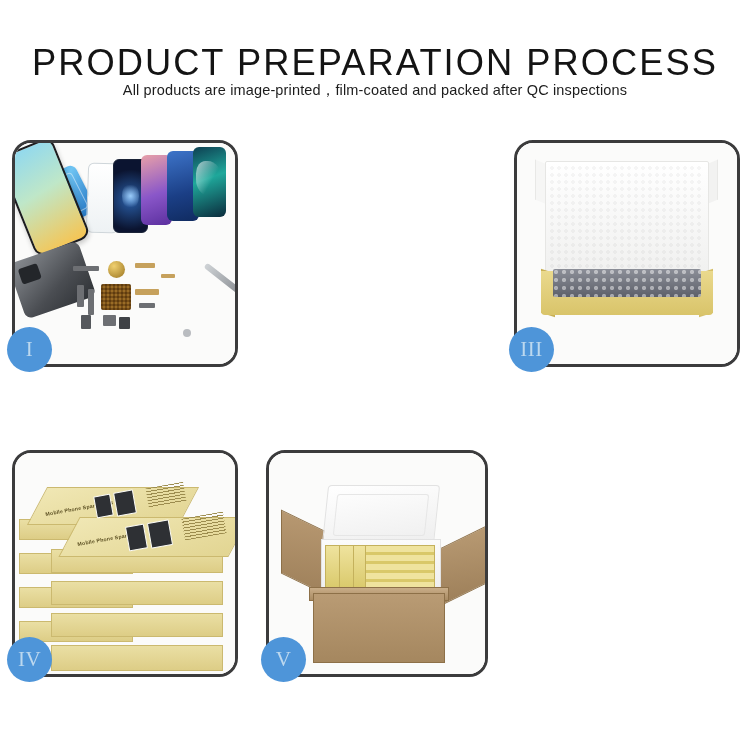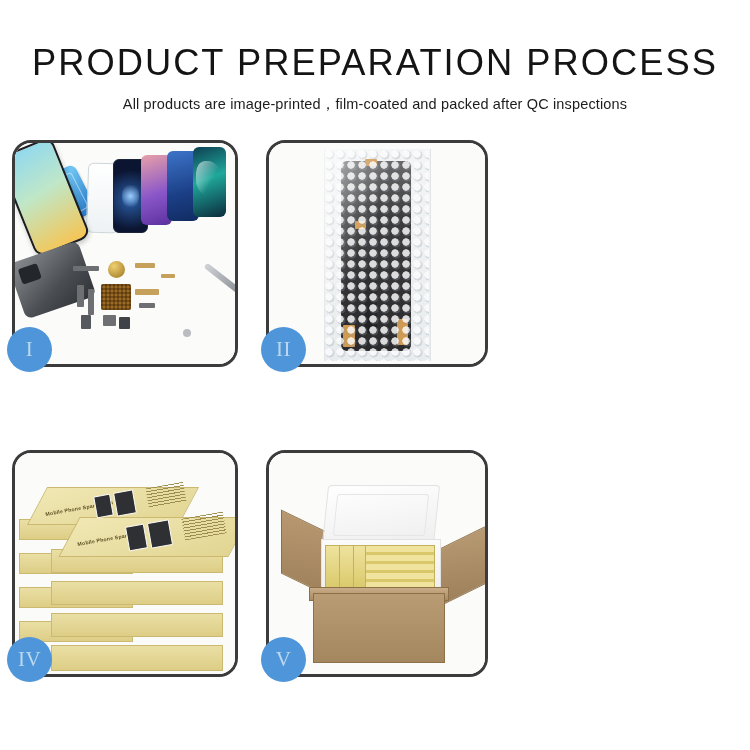--- a/index.html
+++ b/index.html
@@ -12,21 +12,21 @@
 
   
   .header{position:absolute;left:0;top:0;width:750px;text-align:center;}
   .title{
     font-size:37px;line-height:1;letter-spacing:2.1px;
     color:#141414;font-weight:400;
     margin-top:44px;white-space:nowrap;
     transform:scaleX(0.98);transform-origin:center;
   }
   .subtitle{
-    font-size:14.5px;color:#1c1c1c;margin-top:14px;letter-spacing:0.15px;
+    font-size:14.5px;color:#1c1c1c;letter-spacing:0.15px;
     white-space:nowrap;
   }
 
   
   .grid{position:absolute;left:0;top:0;width:750px;height:750px;}
   .panel{
     position:absolute;
     box-sizing:border-box;
     border:3px solid #3b3b3c;
     border-radius:19px;
@@ -355,37 +355,36 @@
         <div class="chip" style="left:88px;top:172px;width:13px;height:11px;"></div>
         <div class="chip" style="left:104px;top:174px;width:11px;height:12px;background:#3f4246;"></div>
         <div class="tool"></div>
         <div class="chip" style="left:168px;top:186px;width:8px;height:8px;border-radius:50%;background:#b9bcc0;"></div>
       </div>
       <div class="badge">
         <span>I</span>
       </div>
     </div>
 
-    <div class="panel" id="p2">
-      <div class="photo ph2">
-        <div class="bag"></div>
-        <div class="part"></div>
-        <div class="flex"></div>
-        <div class="tape" style="left:96px;top:16px;width:12px;height:7px;"></div>
-        <div class="tape" style="left:86px;top:78px;width:11px;height:8px;"></div>
-        <div class="tape" style="left:74px;top:182px;width:12px;height:22px;"></div>
-        <div class="tape" style="left:128px;top:176px;width:11px;height:26px;"></div>
-        <div class="bubbles"></div>
-        <div class="gloss"></div>
+
+    <div class="panel" id="p3">
+      <div class="photo ph3">
+        <div class="lidflapL"></div>
+        <div class="lidflapR"></div>
+        <div class="lid"></div>
+        <div class="foam"></div>
+        <div class="trayedgeL"></div>
+        <div class="trayedgeR"></div>
+        <div class="tray"></div>
+        <div class="trayinner"></div>
       </div>
       <div class="badge">
-        <span>II</span>
+        <span>III</span>
       </div>
     </div>
-
 
     <div class="panel" id="p4">
       <div class="photo ph4">
         <div class="stack">
 
           <div class="bx" style="left:4px;top:66px;width:112px;height:19px;"></div>
           <div class="bx" style="left:4px;top:100px;width:112px;height:19px;"></div>
           <div class="bx" style="left:4px;top:134px;width:112px;height:19px;"></div>
           <div class="bx" style="left:4px;top:168px;width:112px;height:19px;"></div>
 

